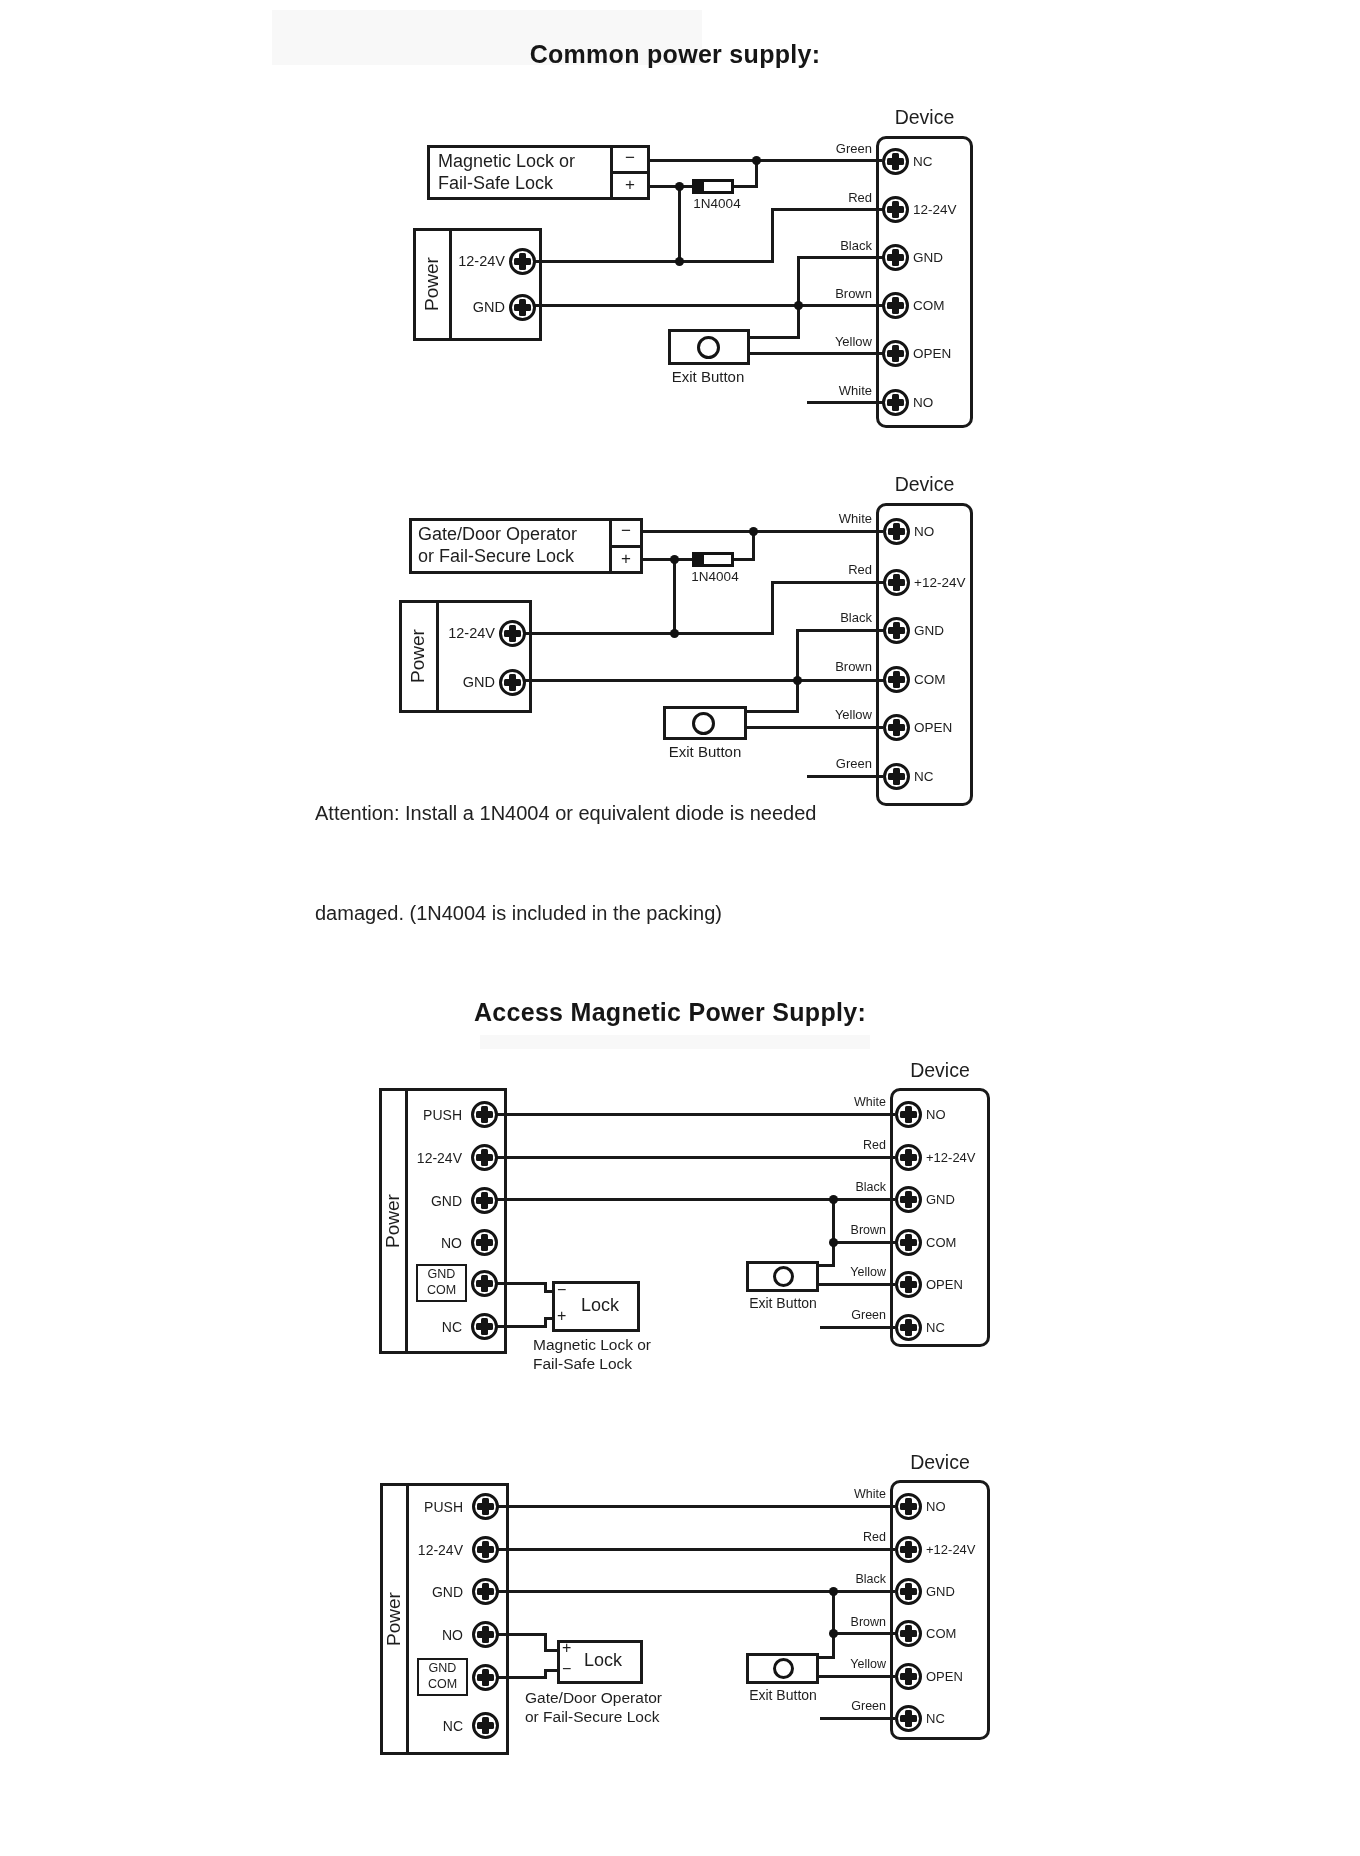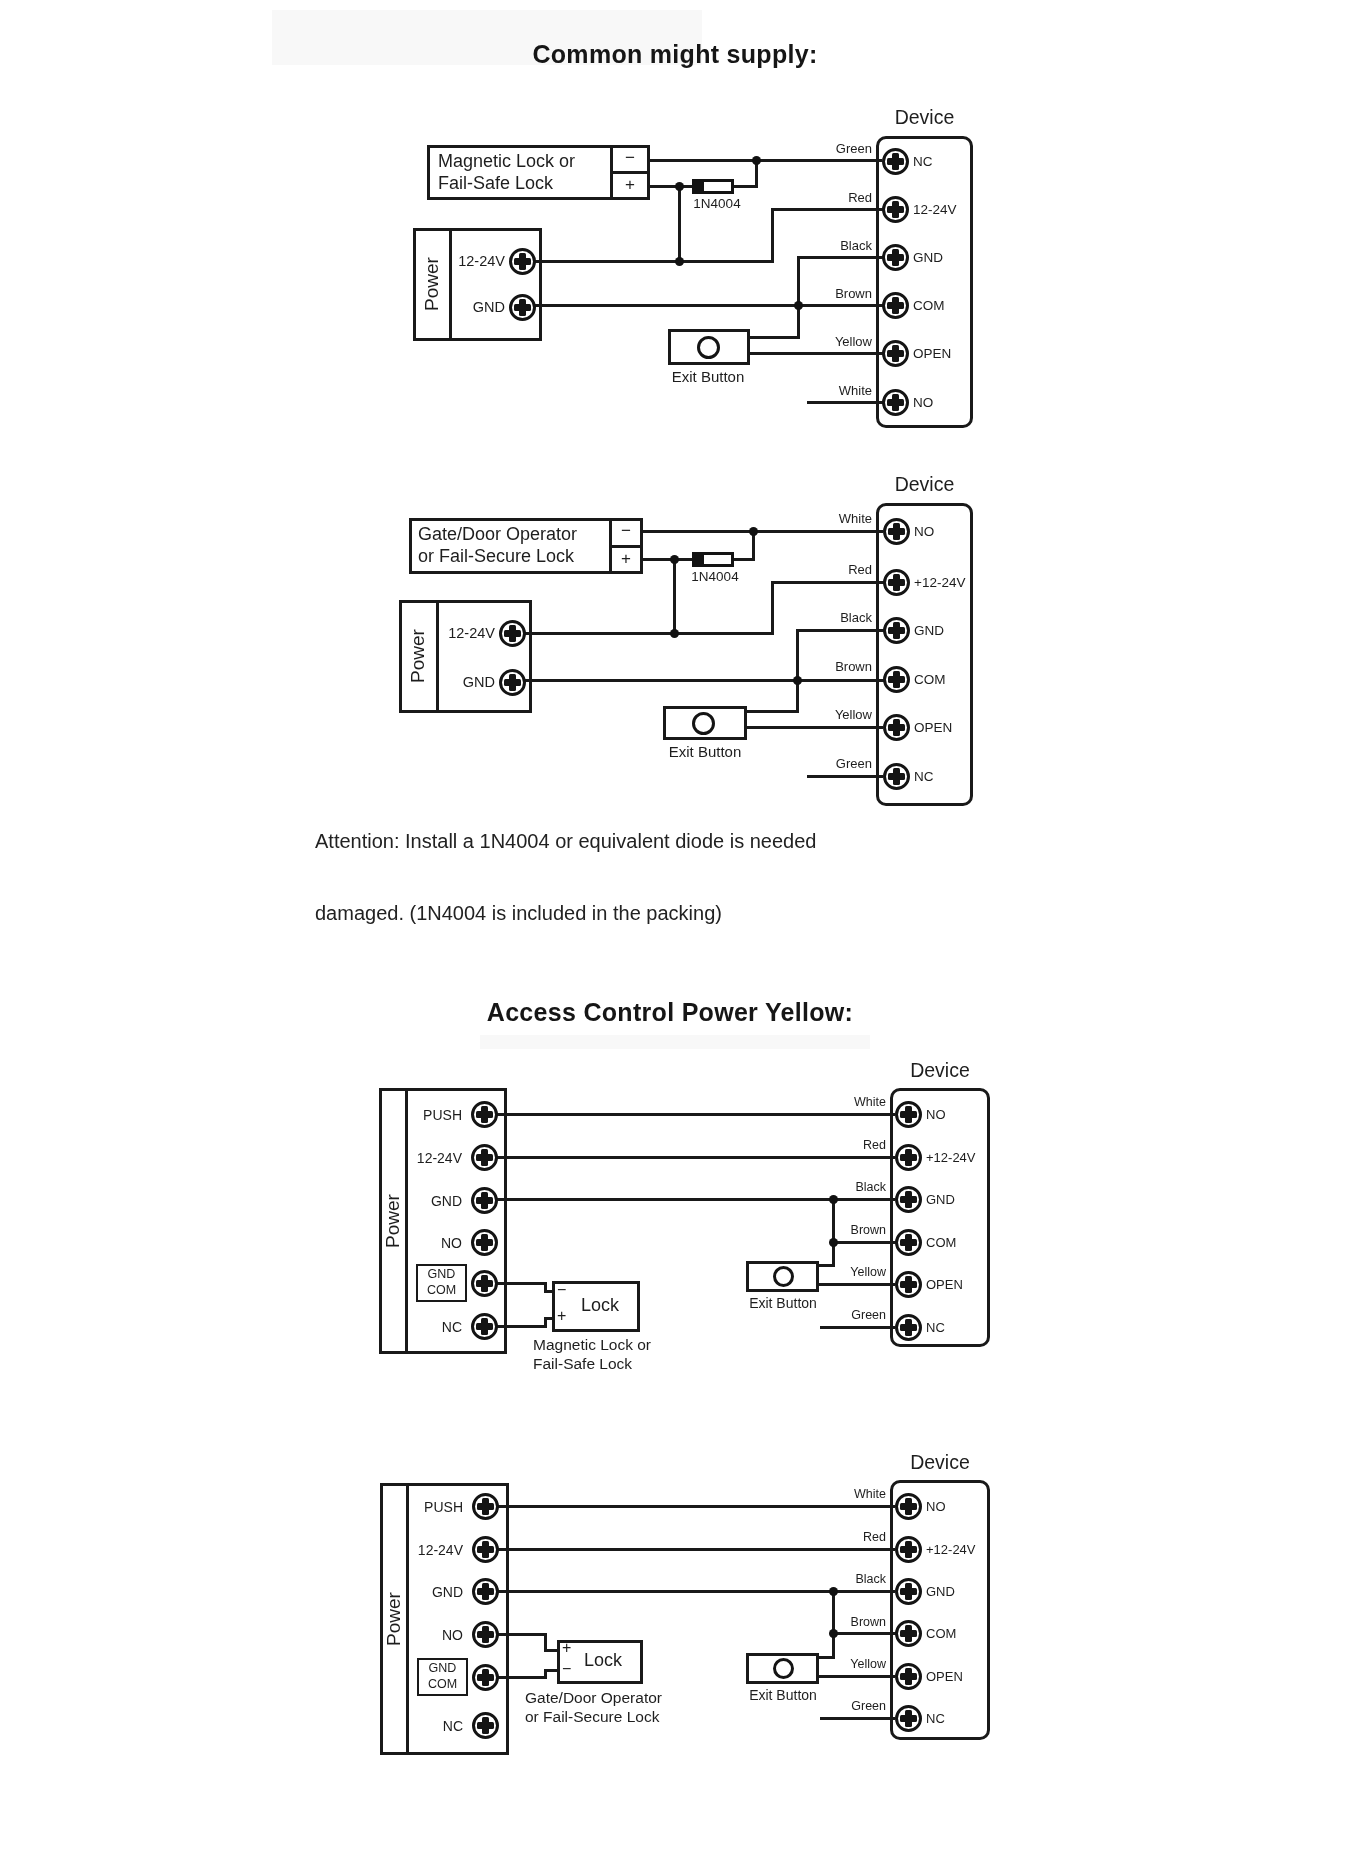--- a/index.html
+++ b/index.html
@@ -32,21 +32,21 @@
   .attn { position:absolute; font-size:20px; line-height:27px; color:#222; }
 </style>
 </head>
 <body>
 
 <div class="page">
 
   <div class="artifact" style="left:272px;top:10px;width:430px;height:55px"></div>
   <div class="artifact" style="left:480px;top:1035px;width:390px;height:14px"></div>
 
-  <div class="title c" style="left:510px;top:40px;width:330px">Common might supply:</div>
+  <div class="title c" style="left:510px;top:40px;width:330px">Common power supply:</div>
 
   <div>
     <div class="lbl c" style="left:876px;top:106px;width:97px;font-size:19.5px">Device</div>
     <div class="box rbox" style="left:876px;top:136px;width:97px;height:292px"></div>
 
     <div class="hw" style="left:650px;top:158.5px;width:232px"></div>
     <div class="vw" style="left:754.5px;top:158.5px;height:29px"></div>
     <div class="hw" style="left:650px;top:184.5px;width:44px"></div>
     <div class="hw" style="left:734px;top:184.5px;width:23px"></div>
     <div class="vw" style="left:677.5px;top:184.5px;height:78px"></div>
@@ -168,24 +168,24 @@
     <div class="lbl" style="left:914px;top:769px;font-size:13.5px">NC</div>
 
     <div class="lbl r" style="left:802px;top:511px;width:70px;font-size:13px">White</div>
     <div class="lbl r" style="left:802px;top:562px;width:70px;font-size:13px">Red</div>
     <div class="lbl r" style="left:802px;top:610px;width:70px;font-size:13px">Black</div>
     <div class="lbl r" style="left:802px;top:659px;width:70px;font-size:13px">Brown</div>
     <div class="lbl r" style="left:802px;top:707px;width:70px;font-size:13px">Yellow</div>
     <div class="lbl r" style="left:802px;top:756px;width:70px;font-size:13px">Green</div>
   </div>
 
-  <div class="attn" style="left:315px;top:828px">Attention: Install a 1N4004 or equivalent diode is needed</div>
+  <div class="attn" style="left:315px;top:800px">Attention: Install a 1N4004 or equivalent diode is needed</div>
   <div class="attn" style="left:315px;top:900px">damaged. (1N4004 is included in the packing)</div>
 
-  <div class="title c" style="left:470px;top:998px;width:400px">Access Control Power Yellow:</div>
+  <div class="title c" style="left:470px;top:998px;width:400px">Access Magnetic Power Supply:</div>
 
   <div>
     <div class="lbl c" style="left:890px;top:1059px;width:100px;font-size:19.5px">Device</div>
     <div class="box rbox" style="left:890px;top:1088px;width:100px;height:259px"></div>
 
     <div class="hw" style="left:497px;top:1112.5px;width:398px"></div>
     <div class="hw" style="left:497px;top:1155.5px;width:398px"></div>
     <div class="hw" style="left:497px;top:1197.5px;width:398px"></div>
     <div class="vw" style="left:831.5px;top:1197.5px;height:69px"></div>
     <div class="hw" style="left:831.5px;top:1240.5px;width:64px"></div>

